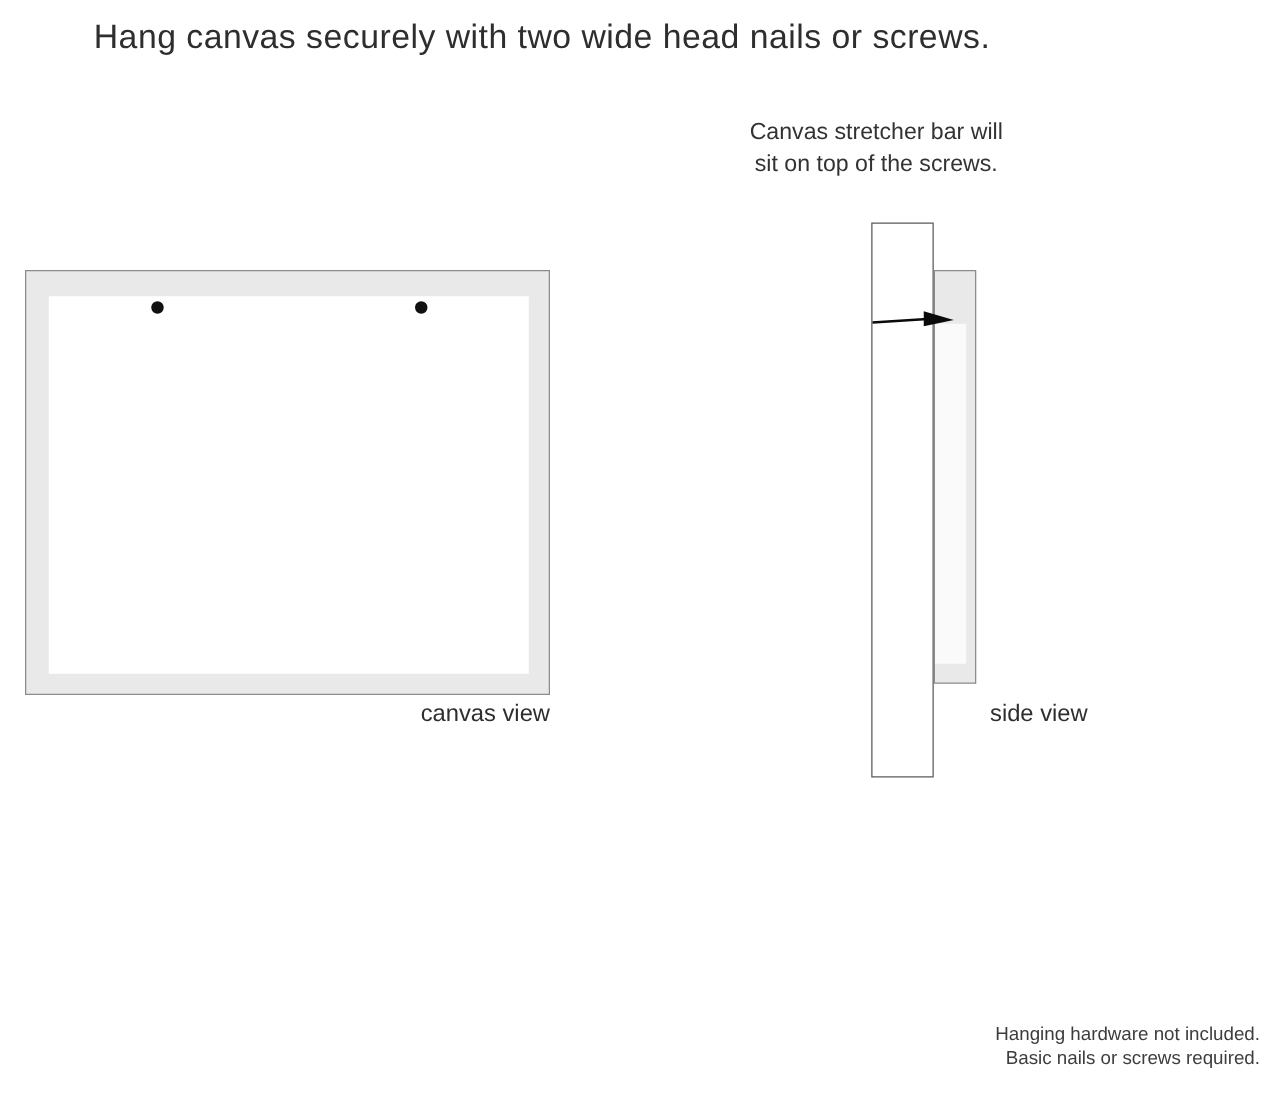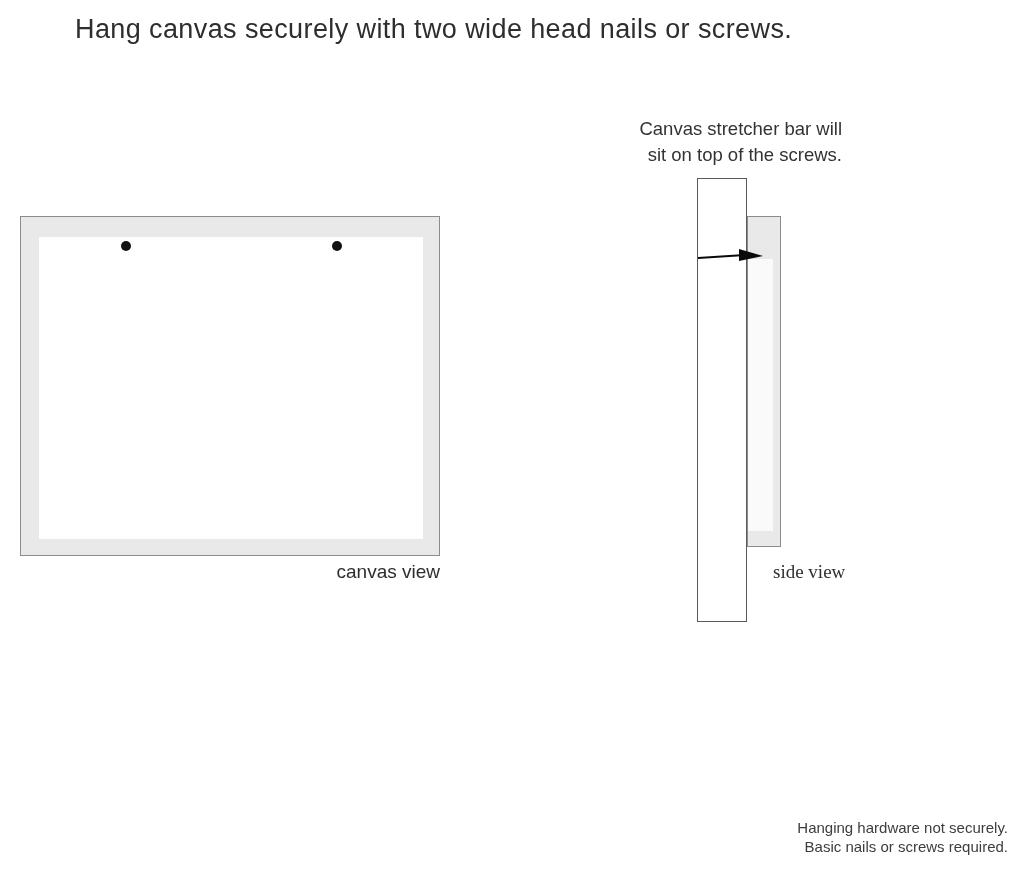--- a/index.html
+++ b/index.html
@@ -12,32 +12,32 @@
   }
   *{margin:0;padding:0;box-sizing:border-box;}
   html,body{background:#fff;}
   body{font-family:"Liberation Sans", sans-serif;color:var(--text-color);}
   .page{position:relative;width:1024px;height:875px;background:var(--bg);overflow:hidden;}
 
   .title{position:absolute;left:75px;top:14px;font-size:27px;letter-spacing:.4px;color:#2e2e2e;white-space:nowrap;}
 
   .instr{position:absolute;text-align:center;font-size:18.5px;line-height:26px;white-space:pre-line;color:#333;}
   .instr-front{left:20px;top:105px;width:420px;}
-  .instr-side{left:560px;top:116px;width:282px;text-align:right;}
+  .instr-side{left:560px;top:92px;width:282px;}
 
   
   .frontview{position:absolute;left:20px;top:216px;width:420px;height:340px;background:var(--canvas-fill);border:1px solid var(--border-color);}
   .frontview-inner{position:absolute;left:18px;top:20px;width:384px;height:302px;background:#ffffff;}
   .screw-dot{position:absolute;width:10px;height:10px;border-radius:50%;background:#111;}
   .dot-left{left:100px;top:24px;}
   .dot-right{left:311px;top:24px;}
 
   .viewlabel{position:absolute;font-size:19px;color:#2e2e2e;white-space:nowrap;}
   .label-front{left:240px;top:561px;width:200px;text-align:right;}
-  .label-side{left:773px;top:561px;font-family:Liberation Serif, serif;}
+  .label-side{left:792px;top:561px;}
 
   
   .sideview{position:absolute;left:695px;top:178px;width:132px;height:450px;}
   .side-canvas{position:absolute;left:52px;top:38px;width:34px;height:331px;background:var(--canvas-fill);border:1px solid var(--border-color);}
   .side-canvas-inner{position:absolute;left:0;top:42px;width:25px;height:272px;background:#fafafa;}
   .stretcher-bar{position:absolute;left:2px;top:0;width:50px;height:444px;background:#ffffff;border:1px solid var(--bar-border);}
   .nail{position:absolute;left:0;top:66px;}
 
   .footer{position:absolute;right:16px;top:818px;text-align:right;font-size:15px;line-height:19px;color:#3d3d3d;white-space:pre-line;}
 </style>
@@ -66,16 +66,16 @@
     </div>
     <div class="stretcher-bar"></div>
     <svg class="nail" width="72" height="22" viewBox="0 0 72 22" aria-hidden="true">
       <line x1="3" y1="14" x2="50" y2="11" stroke="#0a0a0a" stroke-width="2"></line>
       <polygon points="44,5 68,12 44,17" fill="#0a0a0a"></polygon>
     </svg>
   </div>
 
   <div class="viewlabel label-side">side view</div>
 
-  <div class="footer">Hanging hardware not securely.
+  <div class="footer">Hanging hardware not included.
 Basic nails or screws required.</div>
 
 </div>
 
 </body></html>

